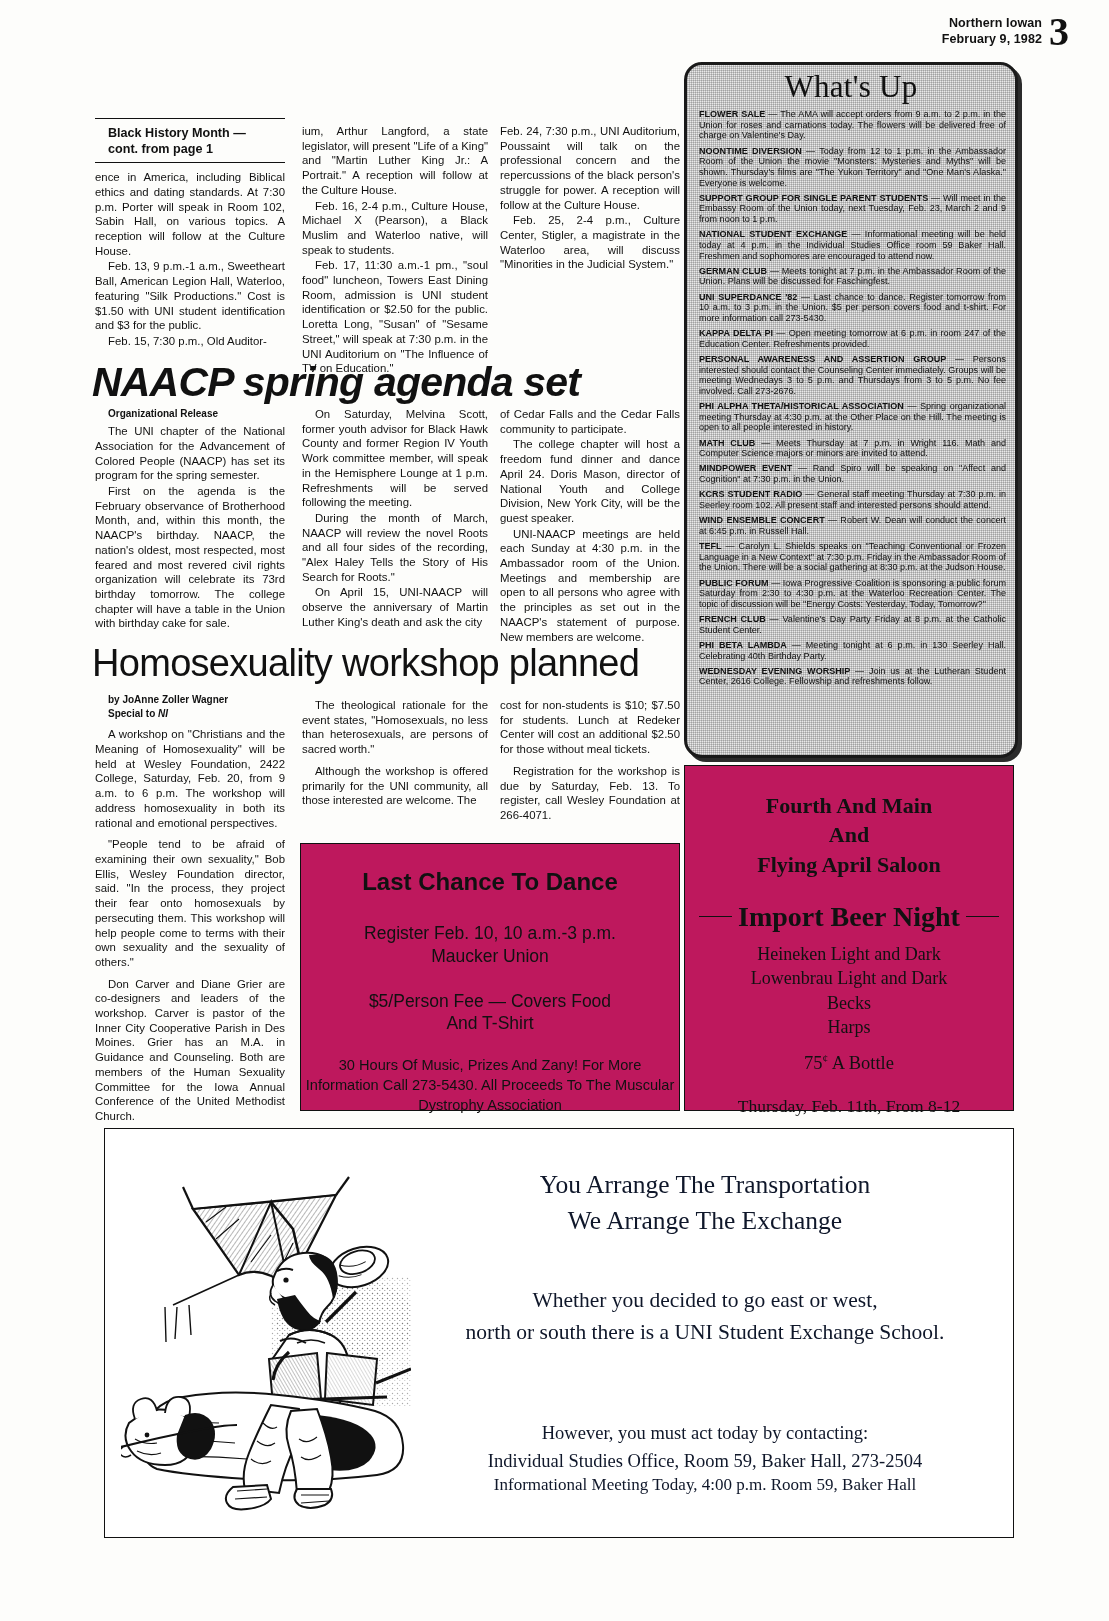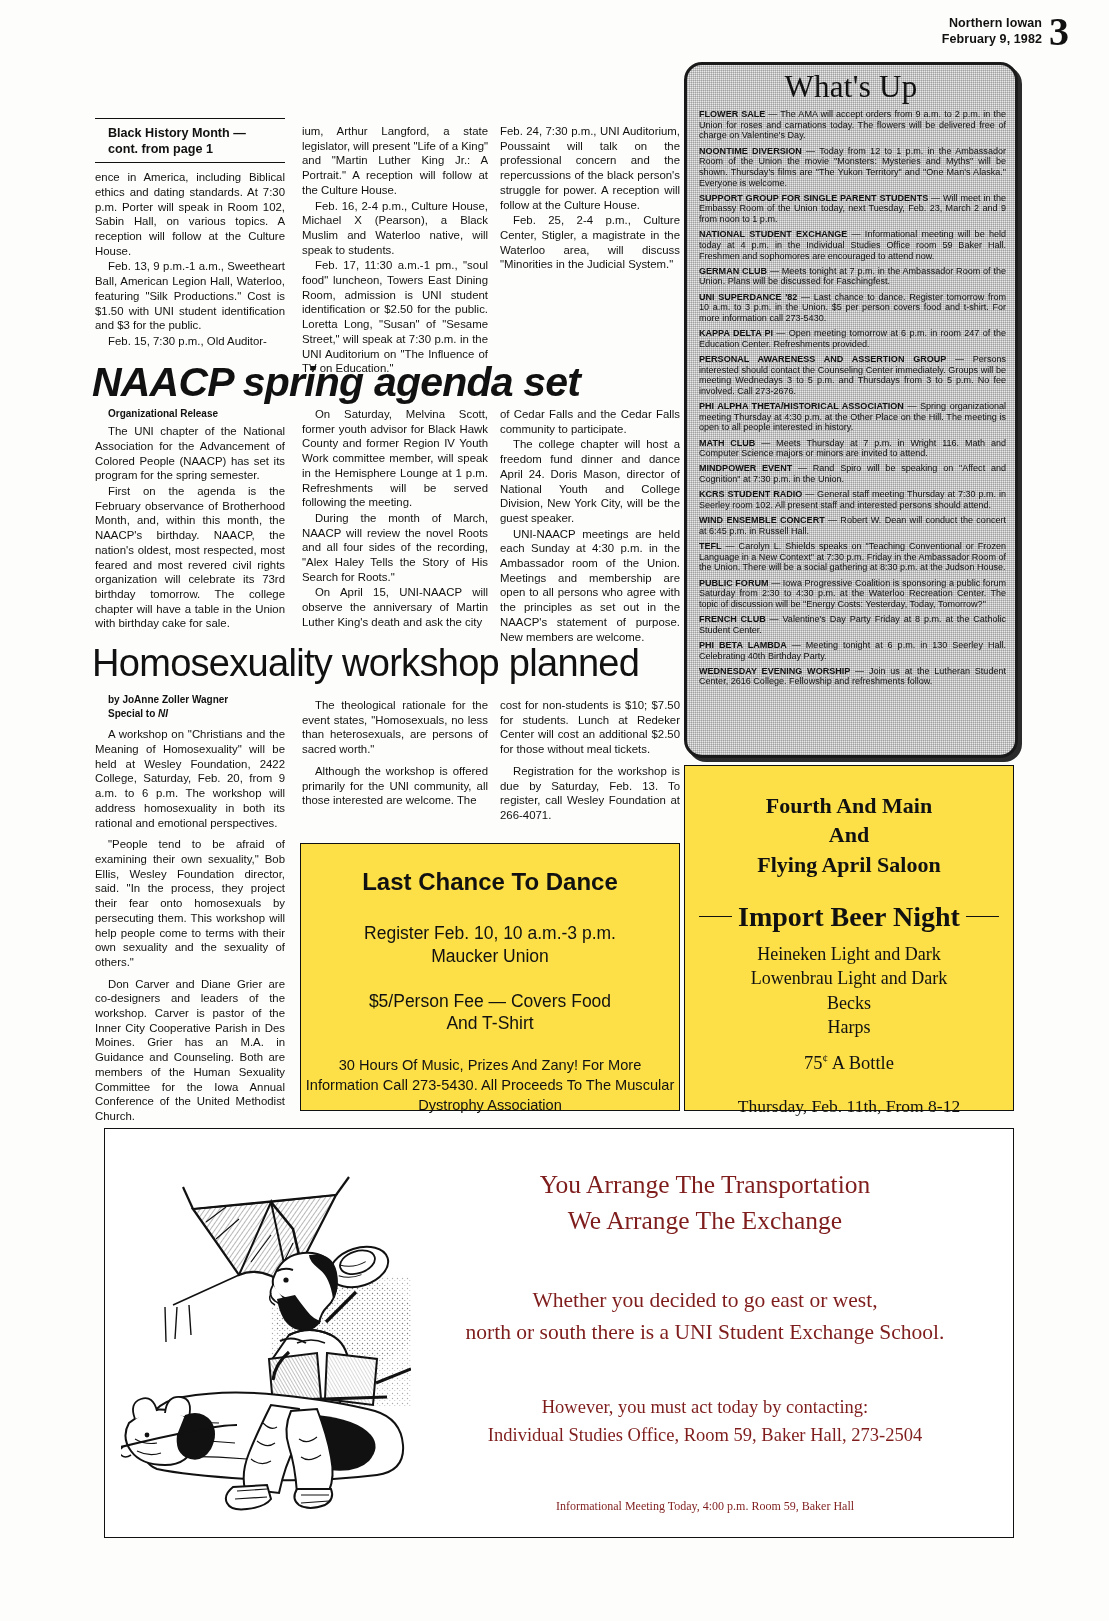--- a/index.html
+++ b/index.html
@@ -48,21 +48,21 @@
   }
   #whatsup .wu-title{
     text-align:center;font-family:"Liberation Serif",serif;font-size:31px;
     margin:4px 0 4px 0;letter-spacing:.3px;
   }
   #whatsup .wu-body{padding:0 9px 8px 12px;font-size:9.05px;line-height:1.18;text-align:justify;}
   #whatsup .wu-item{margin-bottom:4.5px;}
   #whatsup .wu-item b{font-weight:bold;}
 
   
-  .adbox{position:absolute;border:1.6px solid #111;background:#fde047;}
+  .adbox{position:absolute;border:1.6px solid #111;background:#be185d;}
   #ad-dance{left:300px;top:843px;width:378px;height:266px;}
   #ad-dance .t1{font-size:24px;font-weight:bold;text-align:center;margin-top:24px;}
   #ad-dance .t2{font-size:17.5px;text-align:center;margin-top:26px;line-height:1.3;}
   #ad-dance .t3{font-size:17.5px;text-align:center;margin-top:22px;line-height:1.3;}
   #ad-dance .t4{font-size:14.6px;text-align:center;margin-top:20px;line-height:1.38;}
   #ad-dance .t5{font-size:17px;font-weight:bold;text-align:center;margin-top:18px;}
 
   #ad-saloon{left:684px;top:765px;width:328px;height:344px;}
   #ad-saloon .s1{font-family:"Liberation Serif",serif;font-weight:bold;font-size:22px;
      text-align:center;line-height:1.33;margin-top:25px;}
@@ -72,25 +72,25 @@
   #ad-saloon .s2{font-family:"Liberation Serif",serif;font-size:18px;text-align:center;
      line-height:1.36;margin-top:9px;}
   #ad-saloon .s3{font-family:"Liberation Serif",serif;font-size:18.5px;text-align:center;margin-top:12px;}
   #ad-saloon .s3 sup{font-size:11px;}
   #ad-saloon .s4{font-family:"Liberation Serif",serif;font-size:17.5px;text-align:center;margin-top:22px;}
 
   
   #ad-exchange{position:absolute;left:104px;top:1128px;width:908px;height:408px;
      border:1.6px solid #111;background:#fff;overflow:hidden;}
   #ad-exchange .ex-text{position:absolute;left:300px;top:0;width:600px;text-align:center;
-     font-family:"Liberation Serif",serif;color:#7f1d1d;}
+     font-family:"Liberation Serif",serif;color:#0f172a;}
   #ad-exchange .e1{font-size:25.5px;line-height:1.42;margin-top:38px;}
   #ad-exchange .e2{font-size:21.5px;line-height:1.45;margin-top:46px;}
-  #ad-exchange .e3{font-size:18.5px;line-height:1.5;margin-top:46px;}
-  #ad-exchange .e4{font-size:12px;margin-top:50px;}
+  #ad-exchange .e3{font-size:18.5px;line-height:1.5;margin-top:72px;}
+  #ad-exchange .e4{font-size:17px;}
   #ad-exchange .art{position:absolute;left:16px;top:18px;width:290px;height:375px;}
 </style>
 </head>
 <body>
 
 <div class="page">
 
   <div class="masthead">
     <span class="mh-lines">
       <span>Northern Iowan</span><br>

